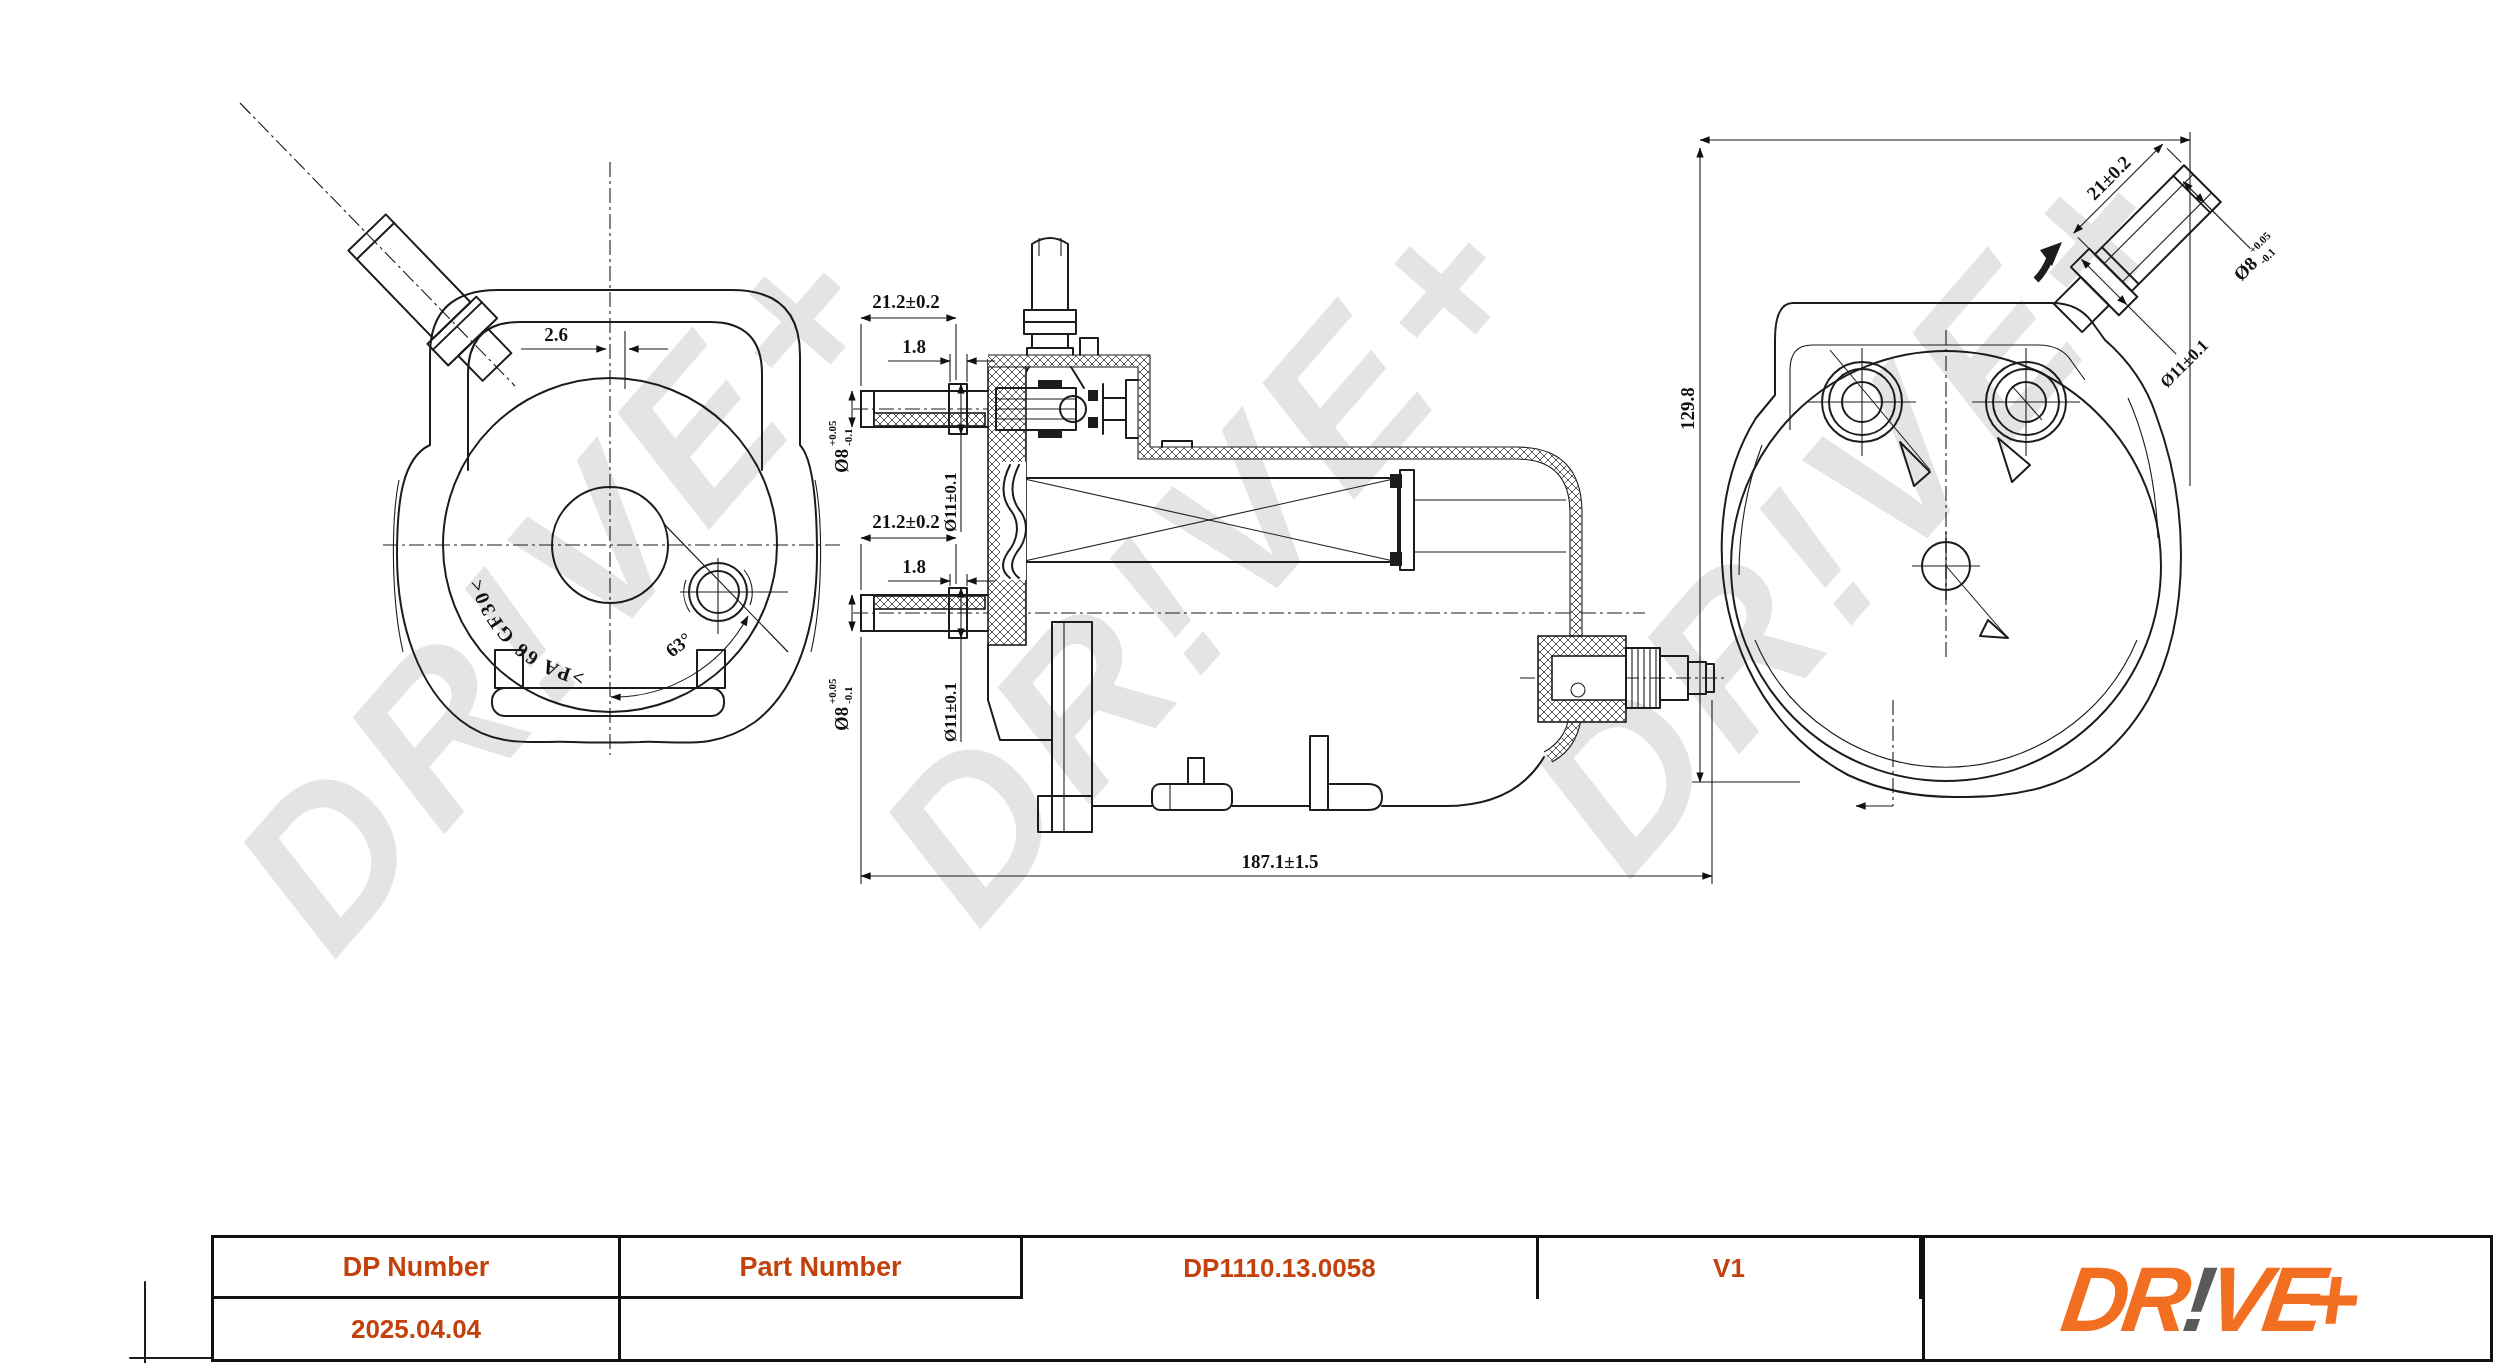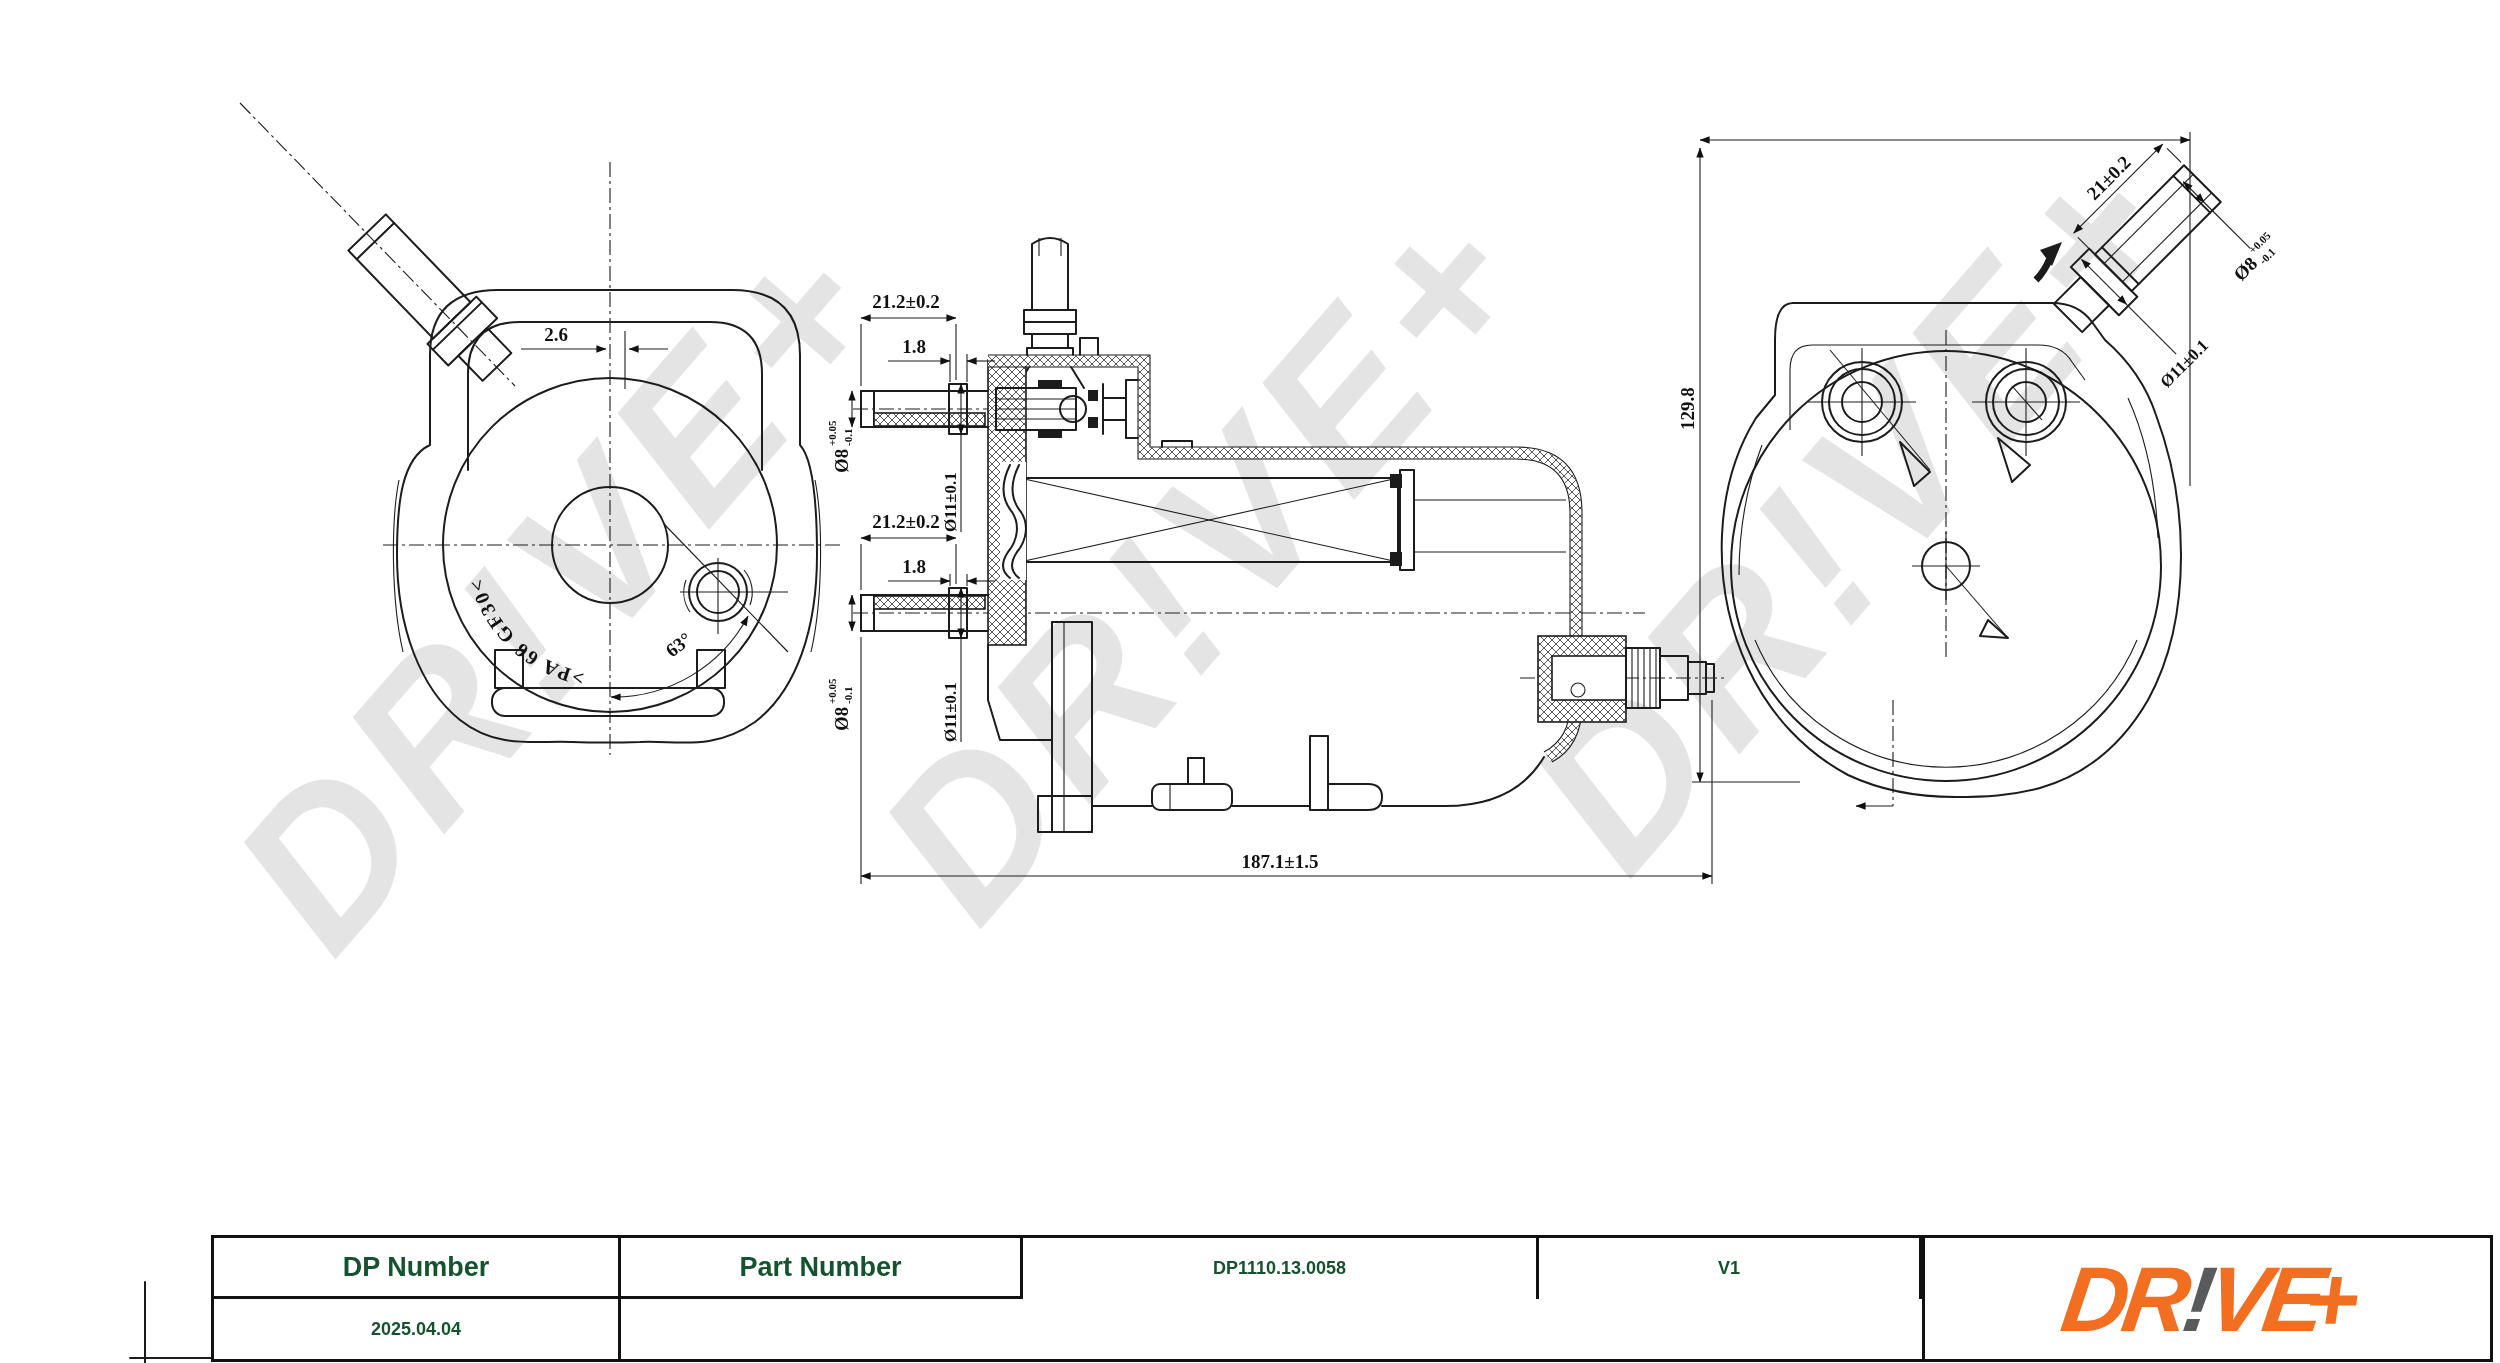--- a/index.html
+++ b/index.html
@@ -21,23 +21,23 @@
   .wht{fill:#ffffff;stroke:#1c1c1c;stroke-width:1.6;}
   .dt{font-family:"Liberation Serif",serif;font-weight:bold;font-size:19px;fill:#111;}
   .dm{font-family:"Liberation Serif",serif;font-weight:bold;font-size:17px;fill:#111;}
   .ds{font-family:"Liberation Serif",serif;font-weight:bold;font-size:11px;fill:#111;}
   .mt{font-family:"Liberation Serif",serif;font-weight:bold;font-size:20px;fill:#111;letter-spacing:2px;}
   
   .tb{position:absolute;left:211px;top:1235px;display:flex;align-items:stretch;}
   .tb-grid{display:grid;grid-template-columns:407px 402px 516px 383px;grid-template-rows:61px 60px;
            border:3px solid #111;border-right:none;background:#fff;}
   .tb-cell{display:flex;align-items:center;justify-content:center;border-right:3px solid #111;
-           font-weight:bold;color:#14532d;background:#fff;}
+           font-weight:bold;color:#c2410c;background:#fff;}
   .tb-head{font-size:27px;border-bottom:3px solid #111;}
-  .tb-val{font-size:18px;}
+  .tb-val{font-size:26px;}
   .tb-logo{width:565px;border:3px solid #111;display:flex;align-items:center;justify-content:center;
            background:#fff;}
   .logo{font-weight:bold;font-style:italic;font-size:92px;letter-spacing:-6px;
         transform:skewX(-8deg);white-space:nowrap;line-height:1;}
   .logo .or{color:#F26F21;}
   .logo .gy{color:#595A5C;}
   .logo .pl{margin-left:-14px;}
 </style>
 </head>
 <body>

